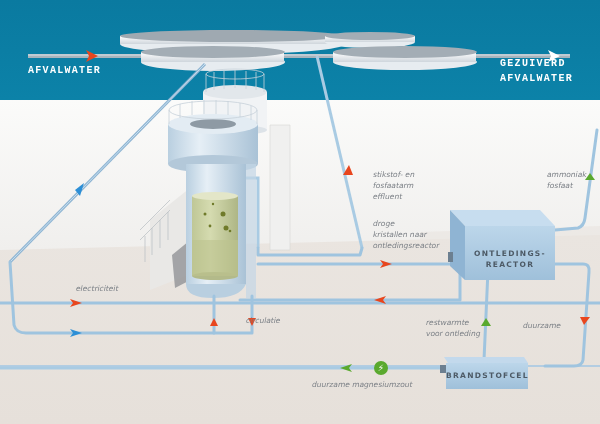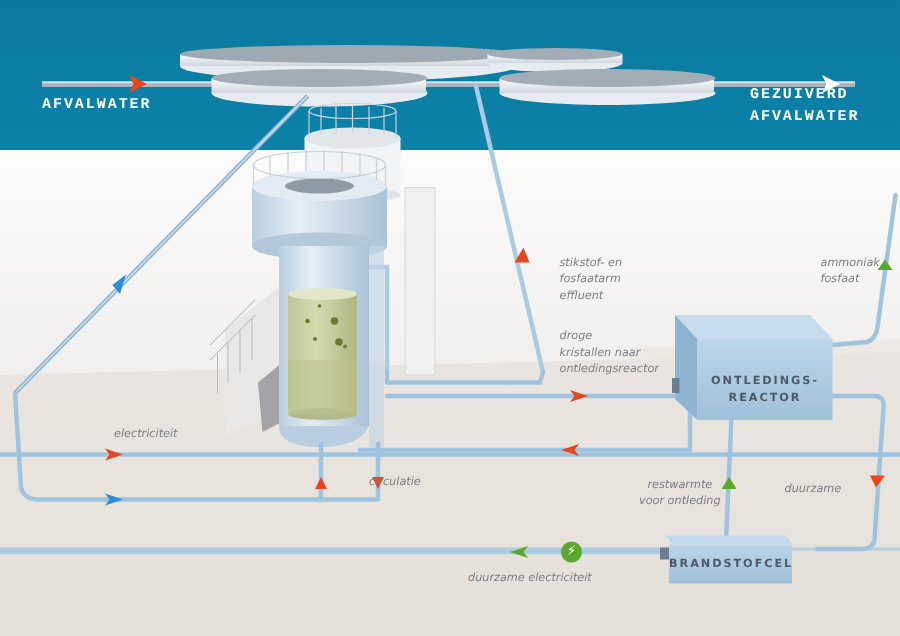--- a/index.html
+++ b/index.html
@@ -215,19 +215,19 @@
 <div class="lbl ital" style="left:373px; top:170px;">stikstof- en
 fosfaatarm
 effluent</div>
 <div class="lbl ital" style="left:373px; top:219px;">droge
 kristallen naar
 ontledingsreactor</div>
 <div class="lbl ital" style="left:547px; top:170px;">ammoniak
 fosfaat</div>
 <div class="lbl ital" style="left:76px; top:284px;">electriciteit</div>
 <div class="lbl ital" style="left:246px; top:316px;">circulatie</div>
-<div class="lbl ital" style="left:426px; top:318px; text-align:center;">restwarmte
+<div class="lbl ital" style="left:426px; top:318px; text-align:left;">restwarmte
 voor ontleding</div>
 <div class="lbl ital" style="left:523px; top:321px;">duurzame</div>
-<div class="lbl ital" style="left:312px; top:380px;">duurzame electriciteit</div>
+<div class="lbl ital" style="left:312px; top:380px;">duurzame magnesiumzout</div>
 <div class="lbl" style="left:376px; top:361px; font-size:9px; color:#ffffff; width:10px; text-align:center; line-height:14px;">⚡</div>
 
 </div>
 
 </body></html>

